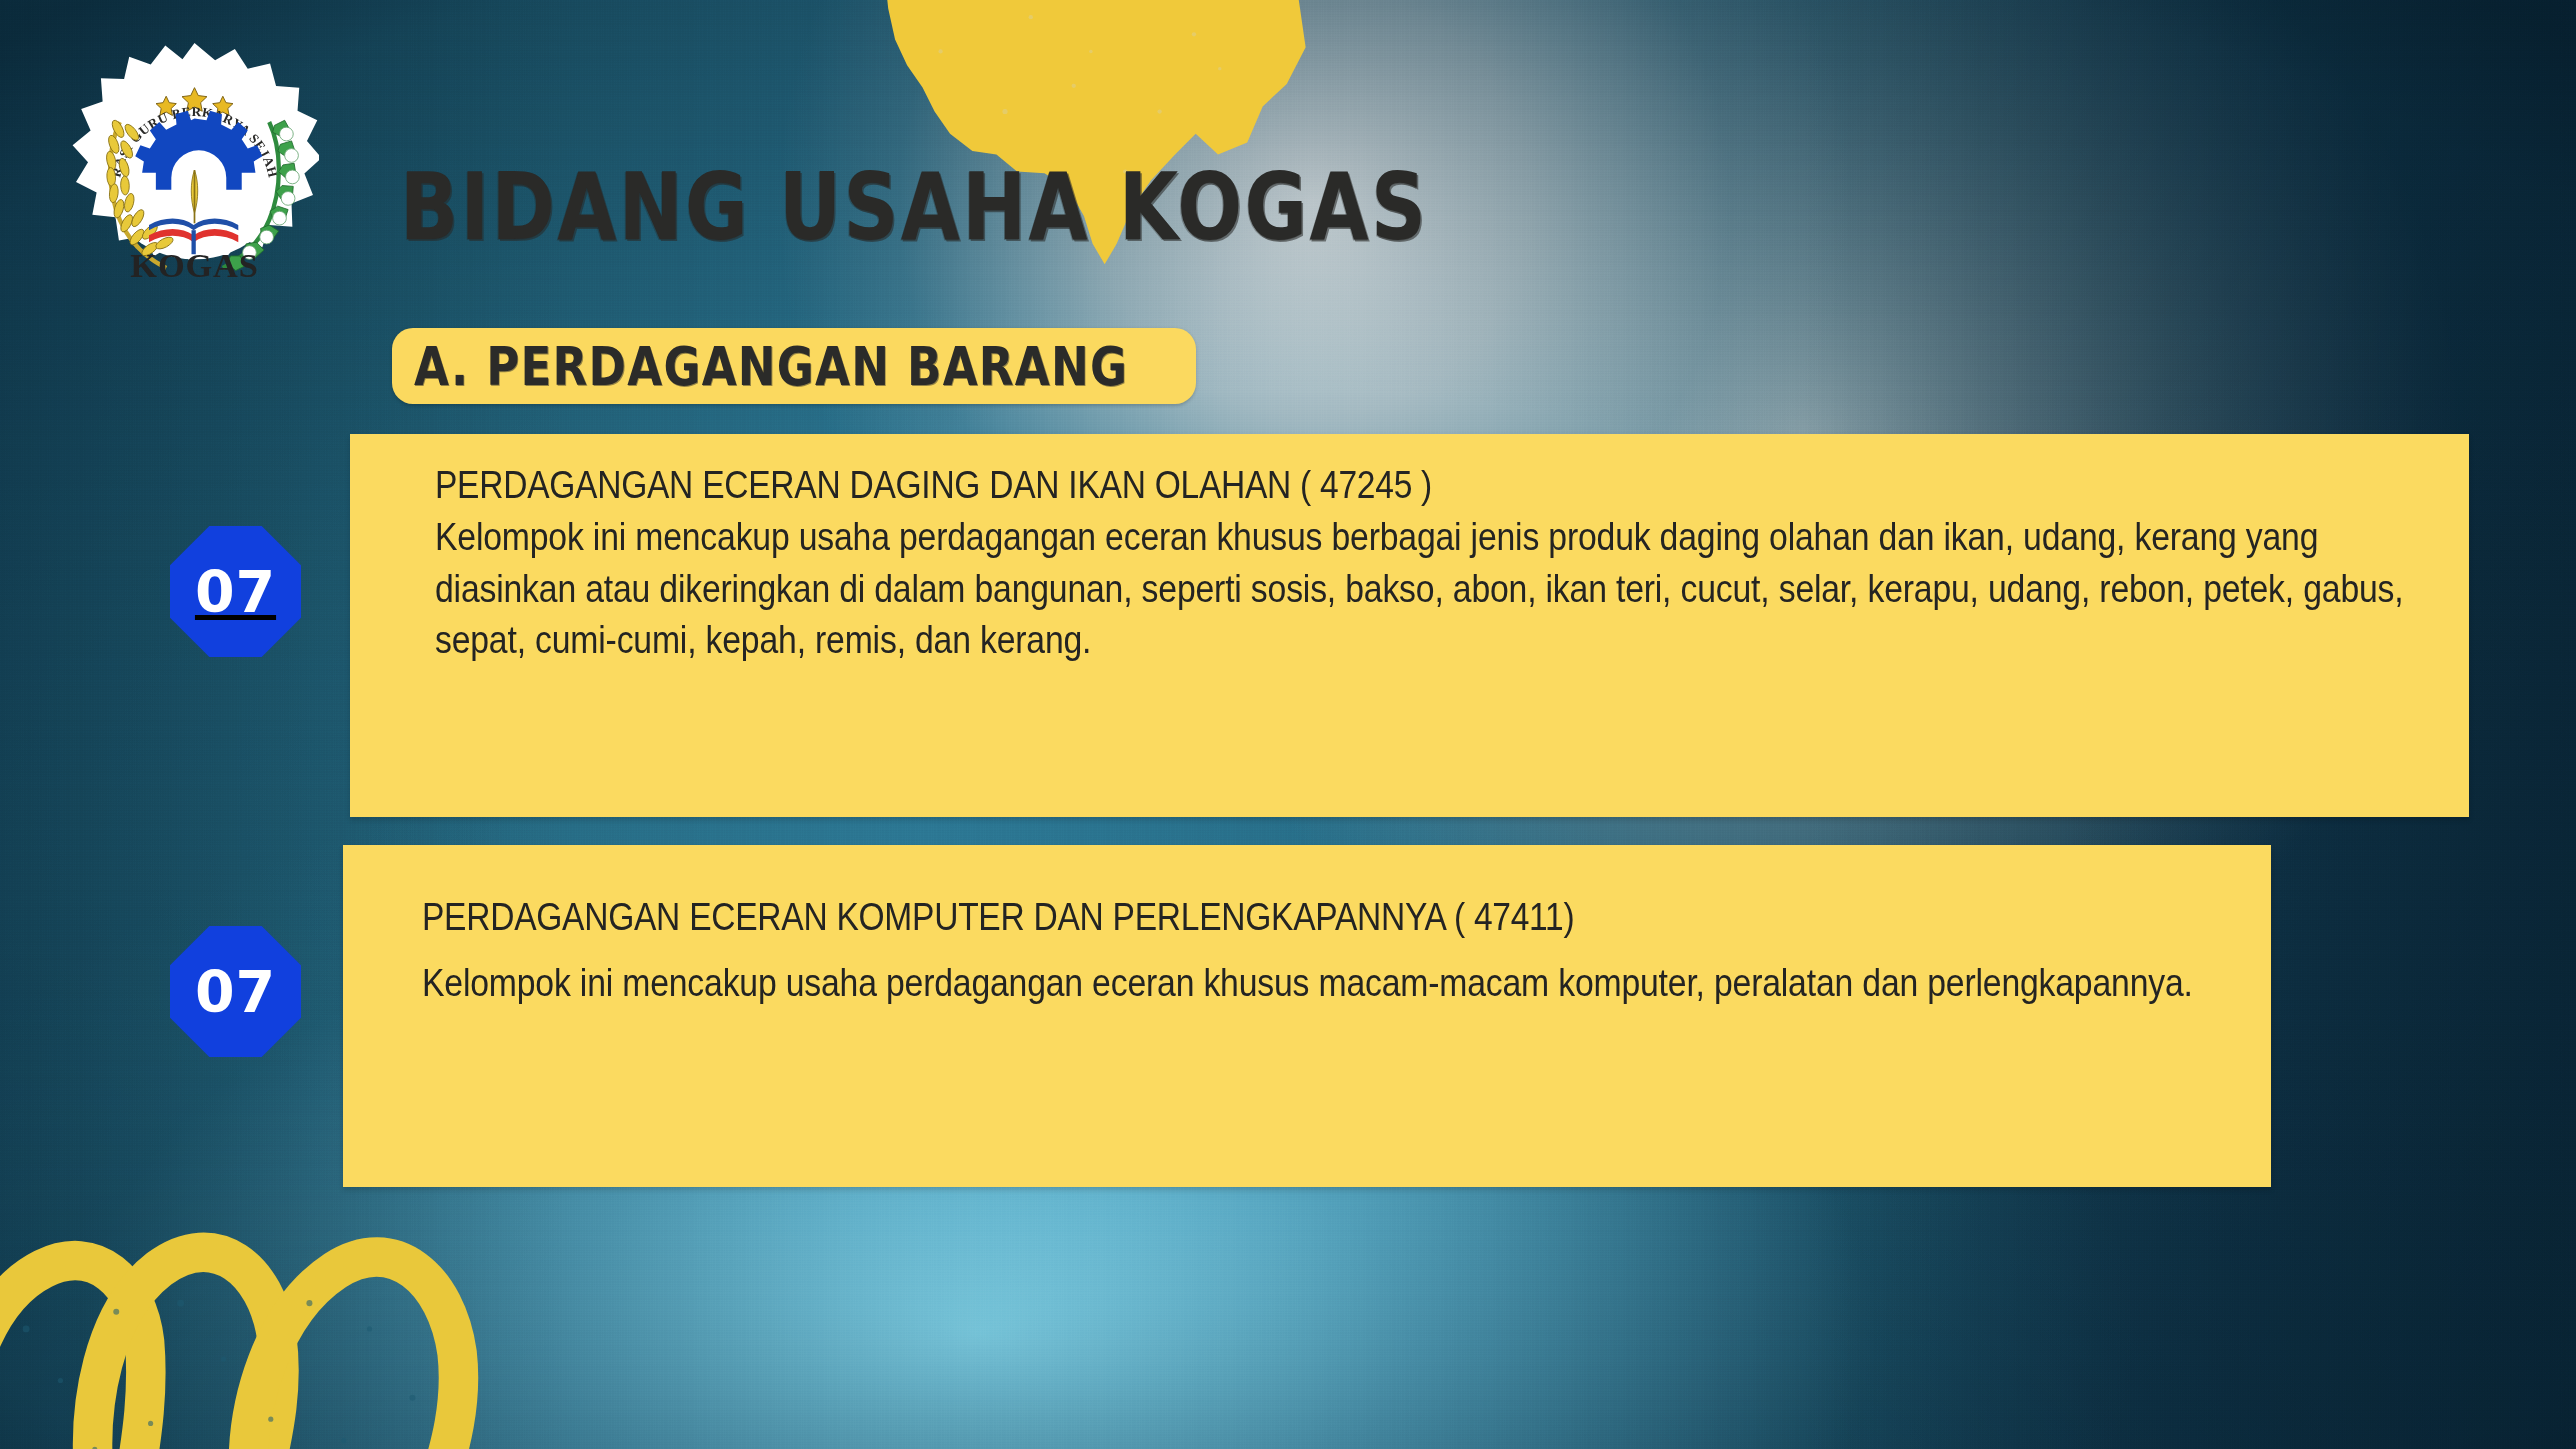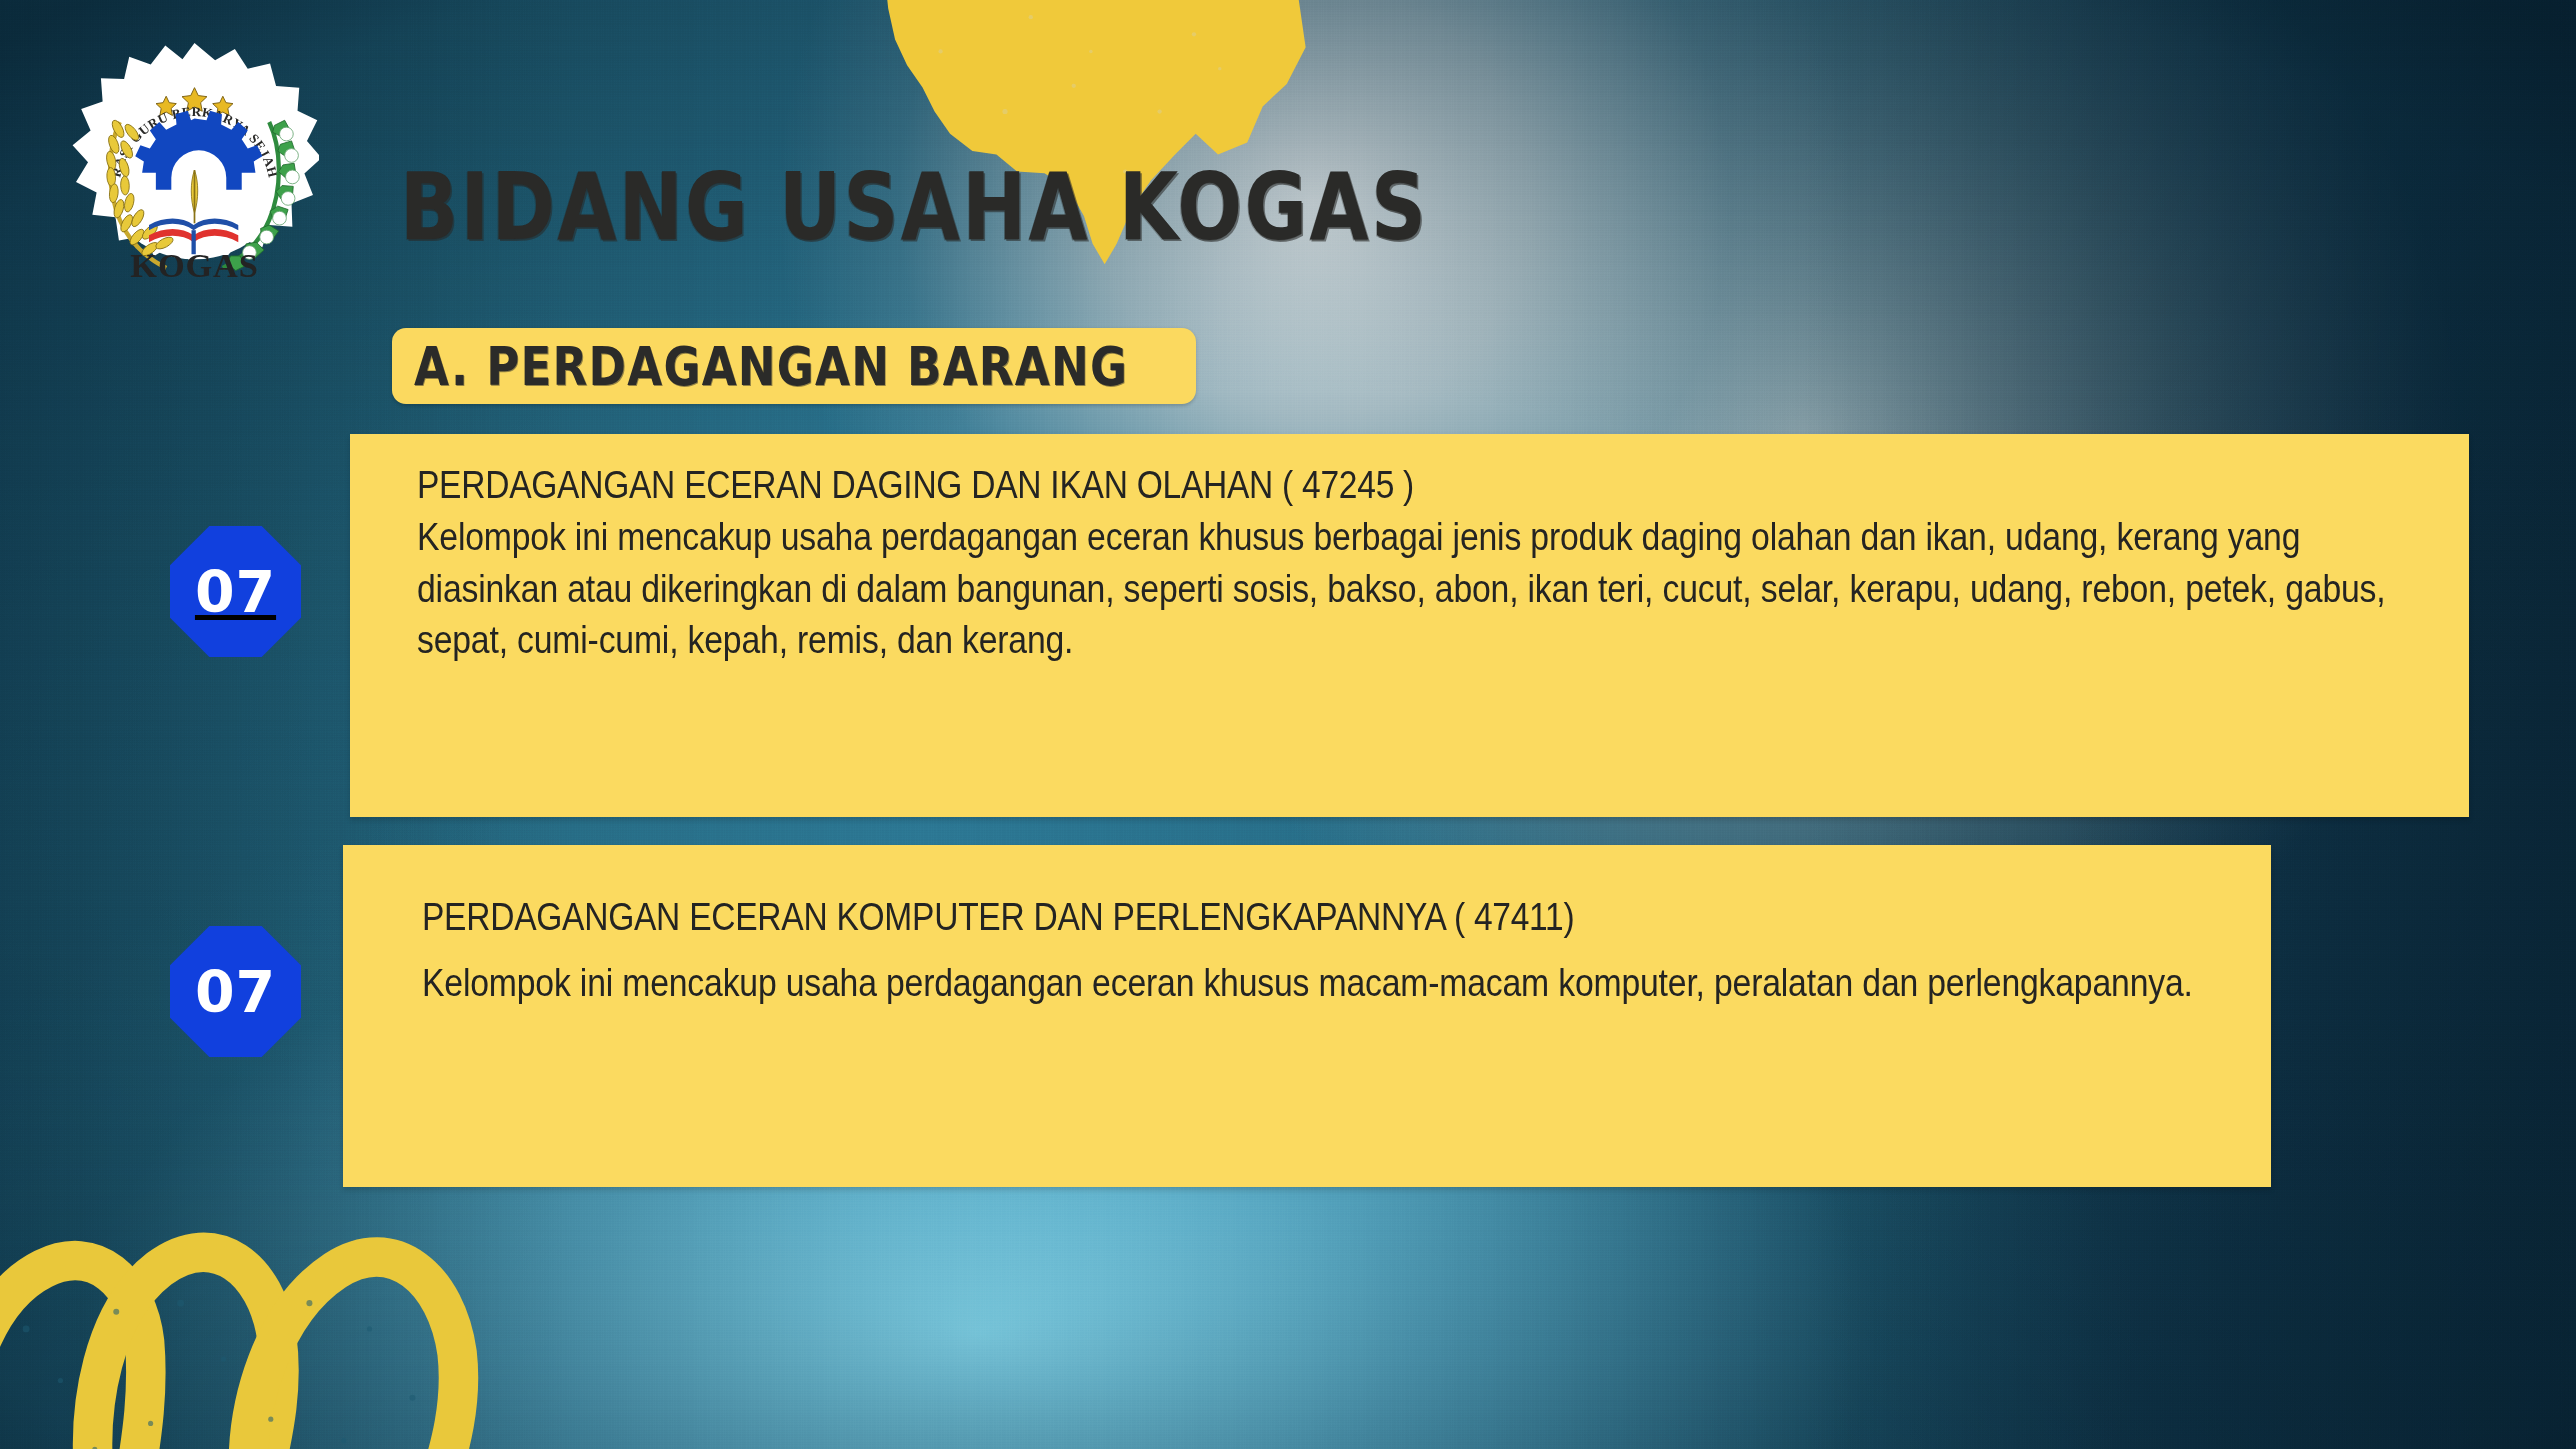--- a/index.html
+++ b/index.html
@@ -90,21 +90,21 @@
     transform-origin: left top;
     text-shadow: 1.7px 1.7px 0 rgba(40,40,38,0.55), -0.9px 0.9px 0 rgba(40,40,38,0.35);
     white-space: nowrap;
   }
 
   .subtitle-badge {
     position: absolute;
     left: 392px;
     top: 328px;
     background: #FBD95F;
-    border-radius: 14px;
+    border-radius: 21px;
     padding: 12px 22px 15.5px 22px;
     box-shadow: 0 1.7px 3.4px rgba(0,0,0,0.18);
   }
   .subtitle-badge .subtitle-text {
     font-family: "DejaVu Sans", sans-serif;
     font-weight: bold;
     font-size: 48px;
     letter-spacing: 1.3px;
     color: #2b2b29;
     transform: scaleX(0.94) scaleY(1.10);
@@ -118,21 +118,21 @@
   
   .card {
     position: absolute;
     background: #FBDA60;
     box-shadow: 0 2.6px 5.2px rgba(0,0,0,0.16);
   }
   .card-1 { left: 350px; top: 434px; width: 2119px; height: 383px; }
   .card-2 { left: 343px; top: 845px; width: 1928px; height: 342px; }
 
   .card-inner {
-    padding: 29px 34px 17px 67px;
+    padding: 29px 34px 17px 85px;
   }
   .card-2 .card-inner { padding: 50px 34px 17px 79px; }
 
   .card-heading {
     font-family: "Liberation Sans", sans-serif;
     font-weight: 400;
     font-size: 39px;
     color: #242422;
     letter-spacing: -0.3px;
     transform: scaleX(0.86);

